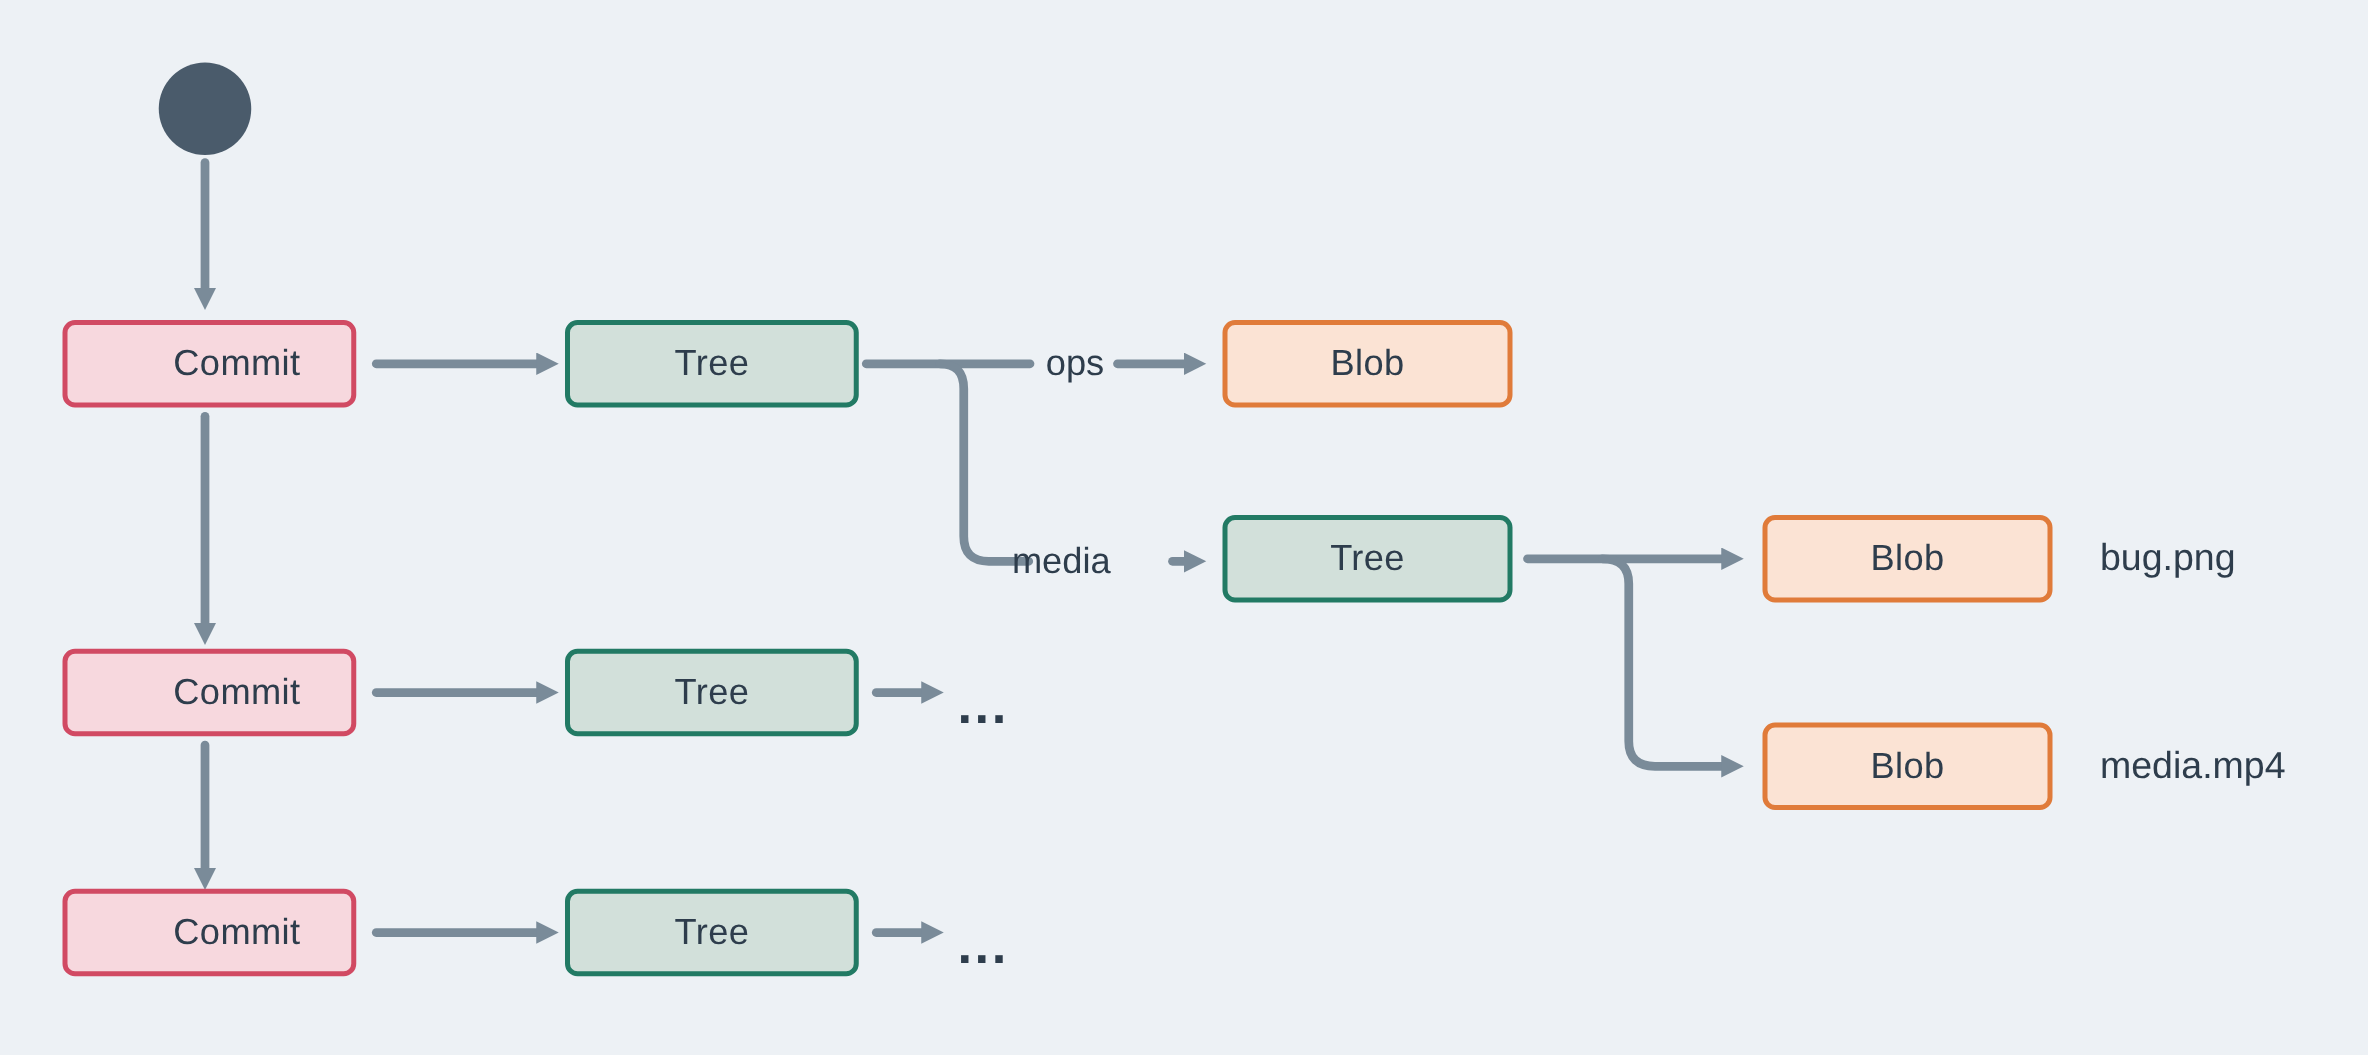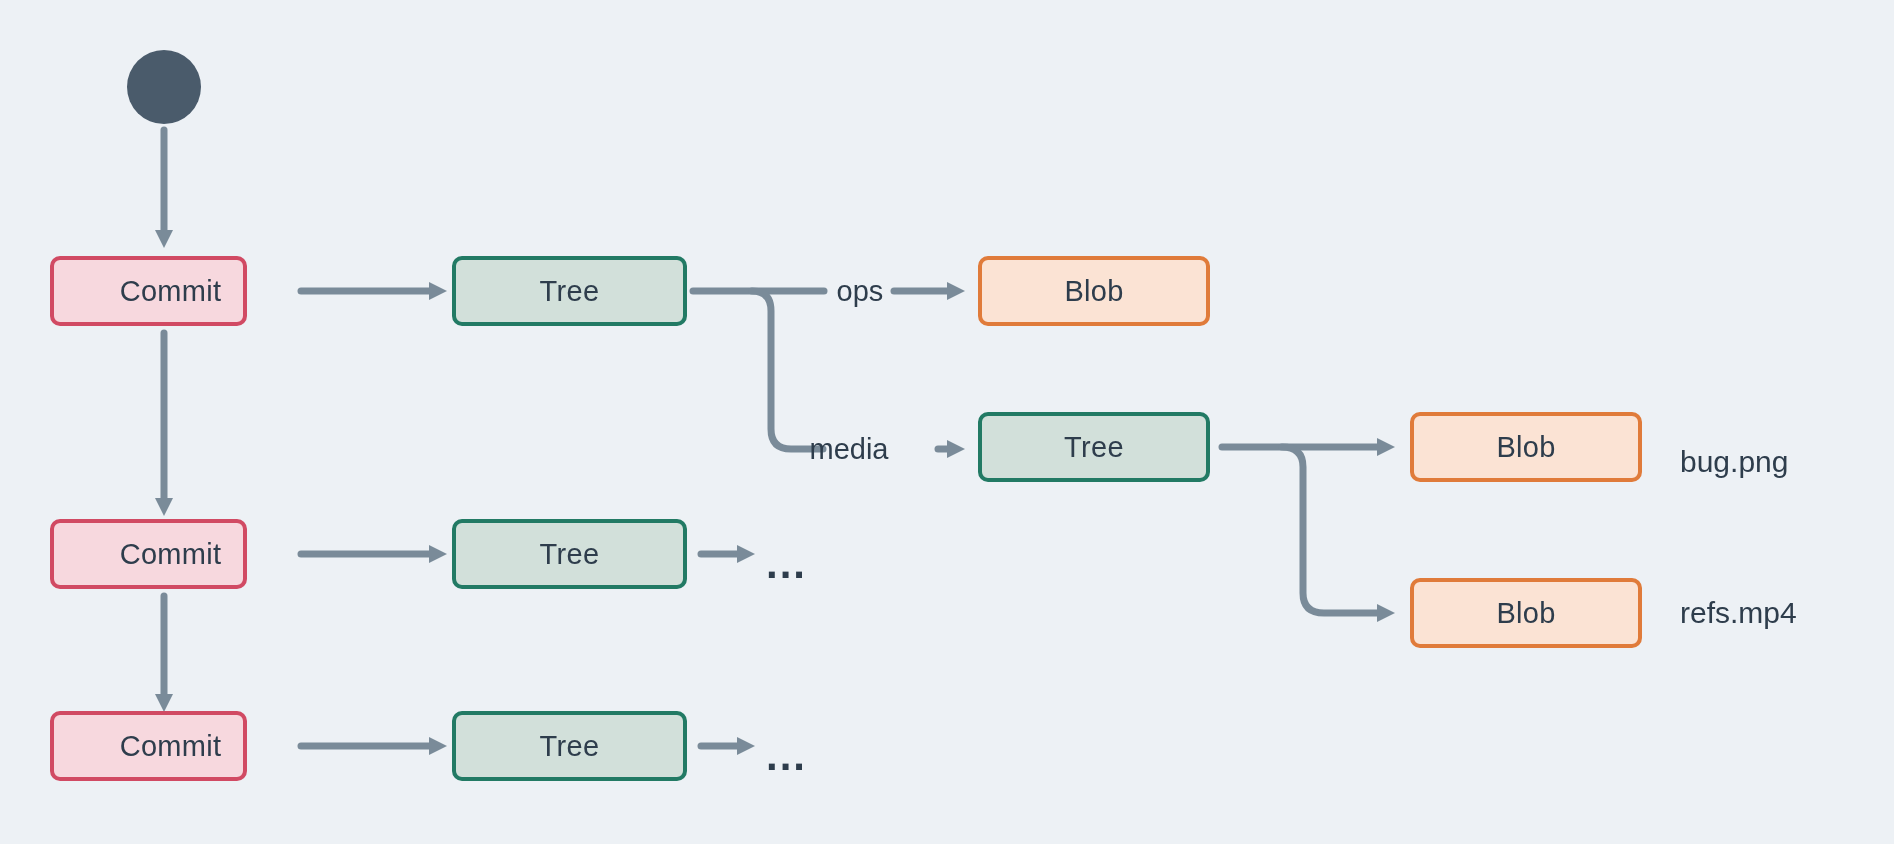--- a/index.html
+++ b/index.html
@@ -29,36 +29,36 @@
     border-radius: 10px;
     border: 4px solid;
     display: flex;
     align-items: center;
     justify-content: center;
     font-size: 29px;
     font-weight: 500;
     color: var(--text, #2e3d4c);
     letter-spacing: 0.3px;
   }
-  .node.commit { background: var(--commit-fill, #f7d8de); border-color: var(--commit-border, #d14a63); width: 197px; padding-left: 44px; }
+  .node.commit { background: var(--commit-fill, #f7d8de); border-color: var(--commit-border, #d14a63); width: 235px; padding-left: 44px; }
   .node.tree   { background: var(--tree-fill, #d2e0da);   border-color: var(--tree-border, #227a64);   width: 235px; }
   .node.tree.narrow, .node.blob { width: 232px; }
   .node.blob   { background: var(--blob-fill, #fbe3d4);   border-color: var(--blob-border, #e07b3a); }
 
   .txt {
     position: absolute;
     color: var(--text, #2e3d4c);
     white-space: nowrap;
   }
   .ref-label { left: 240px; top: 67px; height: 40px; line-height: 40px; font-size: 31px; font-weight: 500; letter-spacing: 0.4px; }
   .edge-label { height: 40px; line-height: 40px; font-size: 29px; font-weight: 400; text-align: center; }
   .edge-label.ops   { left: 828px; top: 271px; width: 64px; }
   .edge-label.media { left: 798px; top: 429px; width: 102px; }
   .file-label { height: 40px; line-height: 40px; font-size: 30px; font-weight: 500; }
-  .file-label.bug  { left: 1680px; top: 442px; }
+  .file-label.bug  { left: 1680px; top: 427px; }
   .file-label.demo { left: 1680px; top: 593px; }
   .ellipsis {
     font-size: 42px;
     font-weight: 700;
     letter-spacing: 2px;
     color: var(--text, #2e3d4c);
   }
   .ellipsis.row2 { left: 766px; top: 540px; }
   .ellipsis.row3 { left: 766px; top: 732px; }
 </style>
@@ -94,21 +94,21 @@
 
     <path class="edge" d="M1222,447 H1379" marker-end="url(#ah)"></path>
     <path class="edge" d="M1282,447 Q1303,447 1303,467 V593 Q1303,613 1324,613 H1379" marker-end="url(#ah)"></path>
   </svg>
 
 
   <div class="txt edge-label ops">ops</div>
   <div class="txt edge-label media">media</div>
 
   <div class="txt file-label bug">bug.png</div>
-  <div class="txt file-label demo">refs.mp4</div>
+  <div class="txt file-label demo">media.mp4</div>
 
   <div class="txt ellipsis row2">...</div>
   <div class="txt ellipsis row3">...</div>
 
   <div class="node commit" style="left:50px; top:256px;">
     <span>Commit</span>
   </div>
   <div class="node tree" style="left:452px; top:256px;">
     <span>Tree</span>
   </div>

